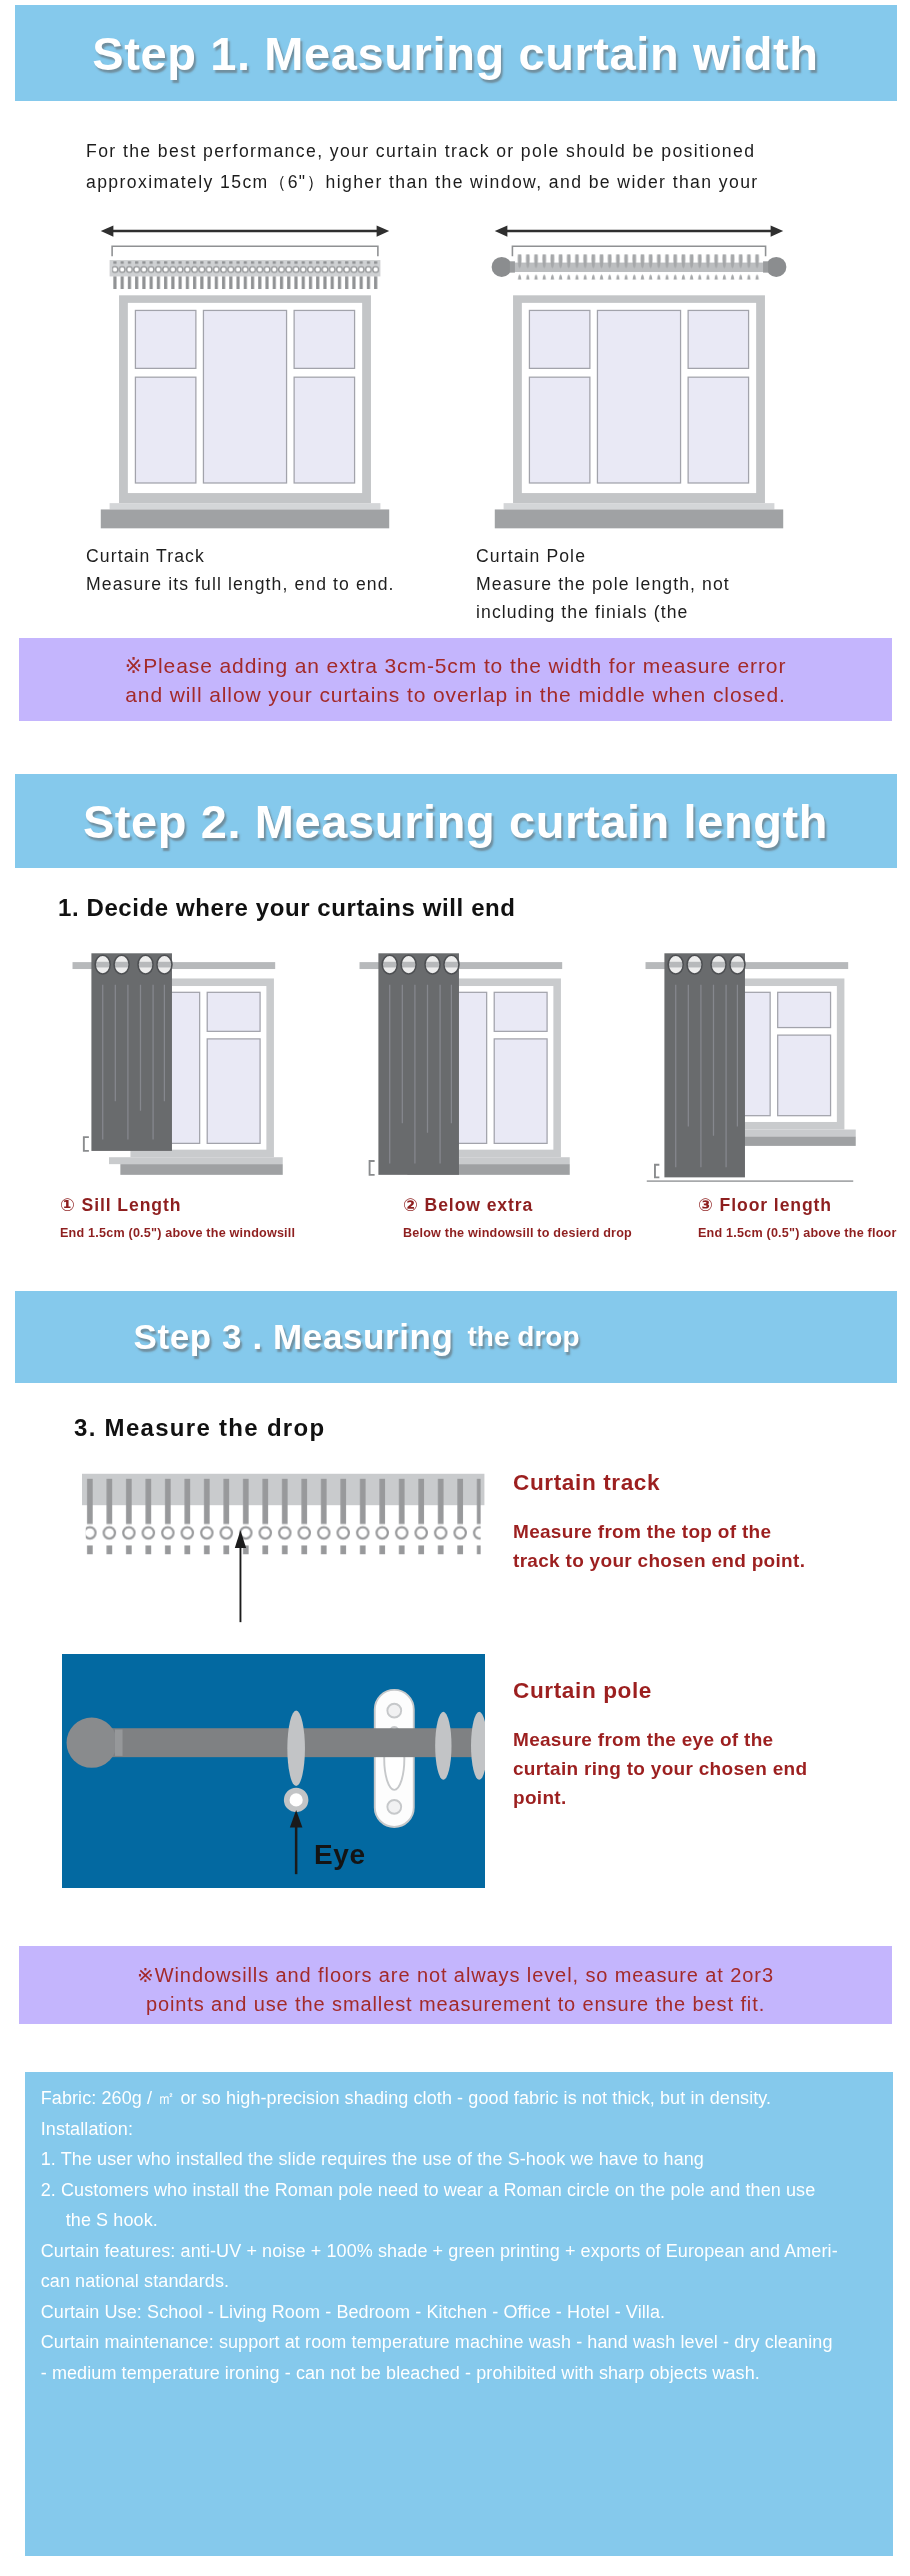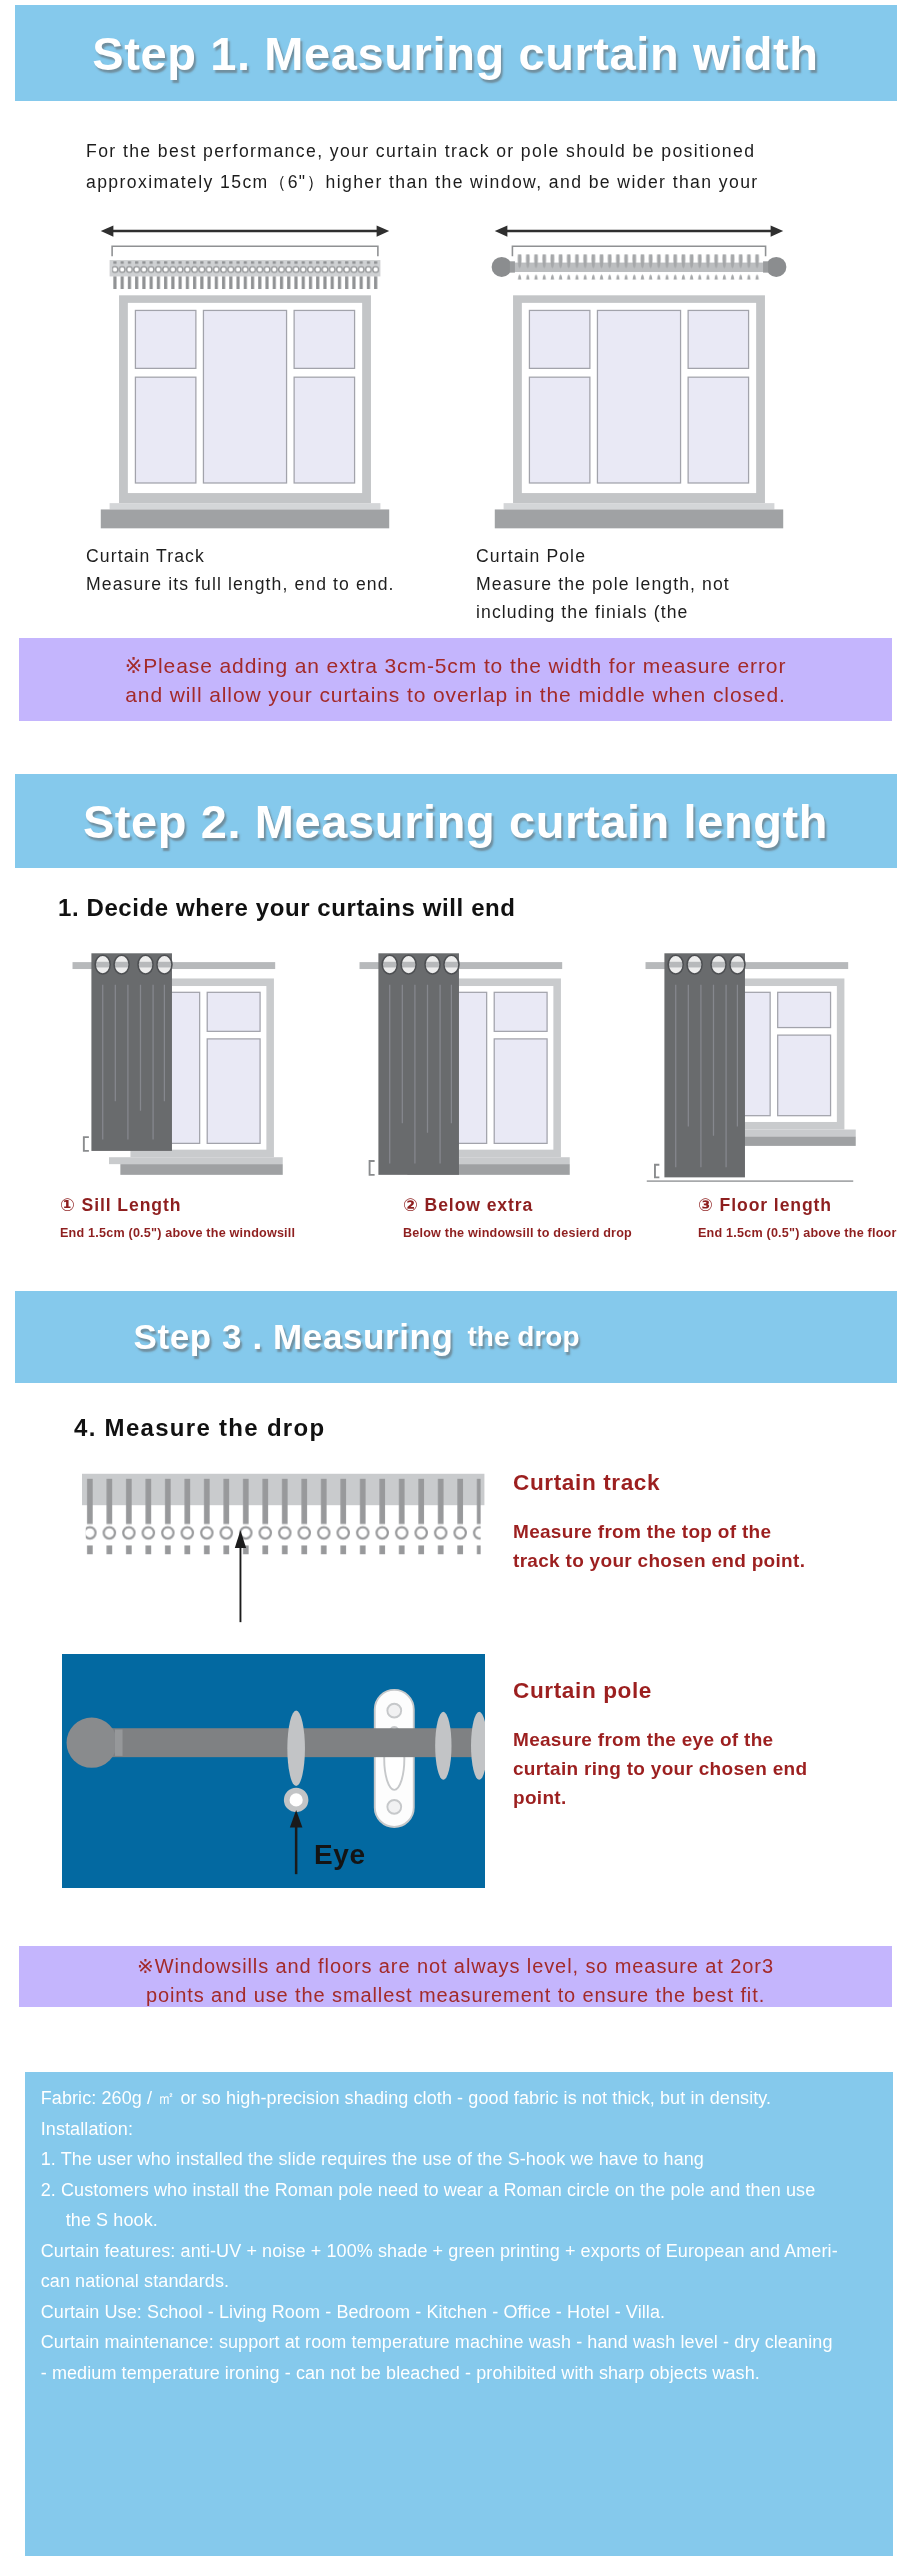--- a/index.html
+++ b/index.html
@@ -28,21 +28,21 @@
   .fig svg{display:block;width:100%;height:auto;}
 
   .fig-caption{position:absolute;top:542px;font-size:17.6px;letter-spacing:1.1px;line-height:28px;color:#1e1e1e;white-space:nowrap;}
   #cap-track{left:86px;}
   #cap-pole{left:476px;}
 
   
   .note{position:absolute;left:19px;width:873px;background:#c4b5fd;color:#A32A2A;text-align:center;
         font-size:21px;letter-spacing:0.9px;line-height:29px;box-sizing:border-box;white-space:nowrap;}
   #note1{top:638px;height:83px;padding-top:12.6px;}
-  #note2{top:1946px;height:61px;padding-top:6px;font-size:20px;}
+  #note2{top:1946px;height:78px;padding-top:15px;font-size:20px;}
 
   
   #s2-subtitle{position:absolute;left:58px;top:894px;font-size:24px;font-weight:bold;letter-spacing:0.6px;color:#111;white-space:nowrap;}
   .curt{position:absolute;top:947px;width:214px;}
   #curt1{left:70px;} #curt2{left:357px;} #curt3{left:643px;}
   .curt svg{display:block;width:100%;height:auto;}
   .opt{position:absolute;top:1195px;color:#8E1F1F;white-space:nowrap;}
   #opt1{left:60px;} #opt2{left:403px;} #opt3{left:698px;}
   .opt-label{font-size:17.6px;font-weight:bold;letter-spacing:0.9px;}
   .opt-desc{font-size:12.6px;font-weight:bold;letter-spacing:0.2px;margin-top:10px;}
@@ -280,21 +280,21 @@
   <div class="opt" id="opt3">
     <div class="opt-label">③ Floor length</div>
     <div class="opt-desc">End 1.5cm (0.5") above the floor</div>
   </div>
 
   <div class="band" id="s3-band">
     <div class="band-title">Step 3 . Measuring</div>
     <div class="band-sub">the drop</div>
   </div>
 
-  <div id="s3-subtitle">4. Measure the drop</div>
+  <div id="s3-subtitle">3. Measure the drop</div>
 
   <div class="fig" id="fig-track">
     <svg viewBox="0 0 660 250">
       <defs>
         <pattern id="p-glide" width="31" height="120" patternUnits="userSpaceOnUse">
           <rect x="8" y="0" width="9" height="86" fill="#98999b"></rect>
           <circle cx="12.5" cy="100" r="9" fill="#fff" stroke="#98999b" stroke-width="3.5"></circle>
         </pattern>
       </defs>
       <rect x="0" y="6" width="640" height="50" fill="#c9cbcd"></rect>

